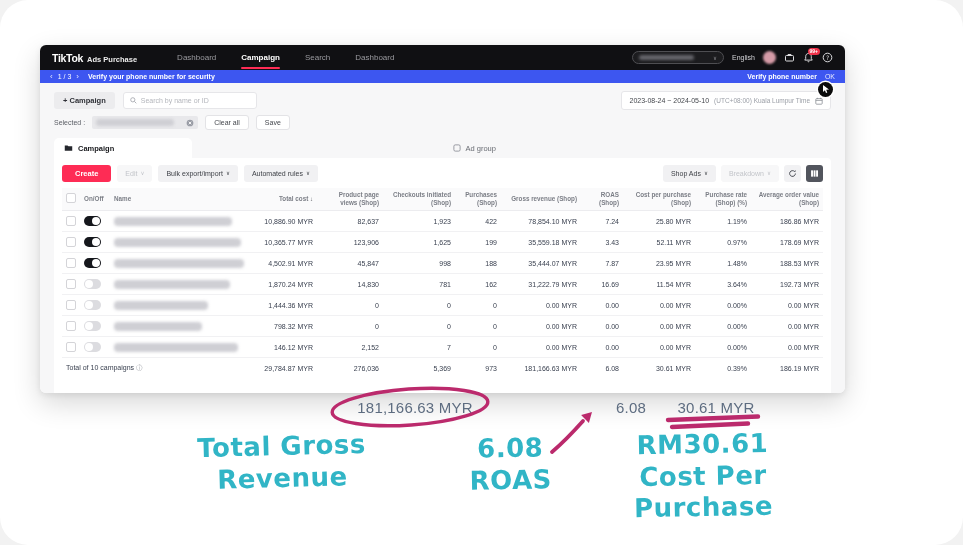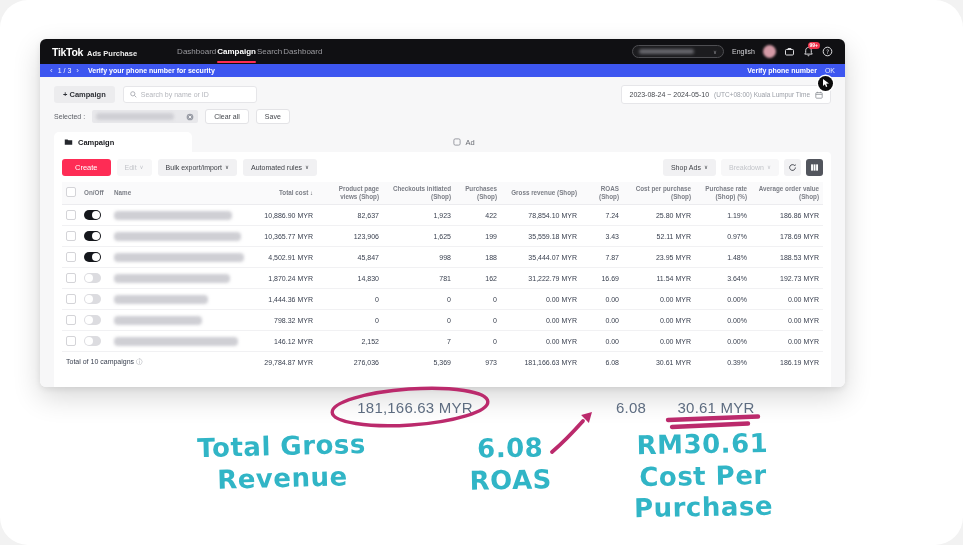--- a/index.html
+++ b/index.html
@@ -1,26 +1,26 @@
 <!DOCTYPE html>
 <html><head>
 <meta charset="utf-8">
 <style>
   html,body{margin:0;padding:0;background:#f2f2f2;}
   .page{position:relative;width:963px;height:545px;background:#ffffff;border-radius:28px;overflow:hidden;
         font-family:"Liberation Sans","DejaVu Sans",sans-serif;}
   
-  .app-card{position:absolute;left:40px;top:39px;width:805px;height:348px;background:#fff;border-radius:6px;
+  .app-card{position:absolute;left:40px;top:45px;width:805px;height:348px;background:#fff;border-radius:6px;
             box-shadow:0 10px 28px rgba(0,0,0,.16),0 2px 6px rgba(0,0,0,.08);overflow:hidden;}
   
   .topbar{height:25px;background:#101013;display:flex;align-items:center;padding:0 12px;gap:10px;color:#fff;}
   .brand{display:flex;align-items:baseline;gap:4px;}
   .brand-main{font-weight:bold;font-size:10.5px;letter-spacing:-.3px;}
   .brand-sub{font-size:7.5px;color:#ededed;font-weight:bold;}
-  .nav{display:flex;gap:1px;margin-left:30px;font-size:8px;color:#9a9a9f;}
+  .nav{display:flex;gap:25px;margin-left:30px;font-size:8px;color:#9a9a9f;}
   .nav-item{position:relative;cursor:default;}
   .nav-item.active{color:#fff;font-weight:bold;}
   .nav-item.active::after{content:"";position:absolute;left:0;right:0;bottom:-7px;height:2px;background:#fe2c55;border-radius:1px;}
   .topbar-right{margin-left:auto;display:flex;align-items:center;gap:8px;}
   .search-pill{width:92px;height:13px;border:1px solid #4e4e52;border-radius:7px;background:#1c1c1f;
                display:flex;align-items:center;gap:4px;padding:0 6px;box-sizing:border-box;}
   .search-pill .chev{font-size:5.5px;color:#8b8b90;margin-left:auto;}
   .blur-bar{display:inline-block;height:8px;border-radius:4px;background:#cfcfd4;filter:blur(1.6px);vertical-align:middle;}
   .blur-bar.dark{background:#66666c;height:5px;width:55px;}
   .lang{font-size:7px;color:#d2d2d6;}
@@ -56,21 +56,21 @@
   .btn-small{background:#fff;border:1px solid #e3e3e6;border-radius:3px;height:15px;padding:0 8px;font-size:7px;
              color:#44474d;display:flex;align-items:center;box-sizing:border-box;}
   
   .tabs-row{display:flex;margin-top:8px;height:20px;flex:none;}
   .tab-seg{flex:1;display:flex;align-items:center;}
   .tab{display:flex;align-items:center;gap:5px;font-size:7.5px;color:#696c73;padding:0 10px;height:20px;box-sizing:border-box;}
   .tab.active{background:#fff;width:138px;border-radius:5px 5px 0 0;font-weight:bold;color:#17181c;}
   
   .panel{background:#fff;flex:1;padding:6px 8px 0;box-sizing:border-box;display:flex;flex-direction:column;border-radius:0 4px 0 0;}
   .toolbar{display:flex;align-items:center;gap:6px;height:18px;flex:none;}
-  .btn-create{background:#fe2c55;color:#fff;font-weight:normal;font-size:7.5px;border-radius:3px;height:17px;
+  .btn-create{background:#fe2c55;color:#fff;font-weight:bold;font-size:7.5px;border-radius:3px;height:17px;
               padding:0 13px;display:flex;align-items:center;}
   .btn-gray{background:#f1f1f3;border-radius:3px;height:17px;padding:0 8px;font-size:7px;color:#3c3f45;
             display:flex;align-items:center;gap:3px;}
   .btn-gray .chev,.search-pill .chev{font-size:5.5px;}
   .btn-gray.disabled{background:#f7f7f8;color:#c3c5ca;}
   .toolbar-right{margin-left:auto;display:flex;gap:5px;align-items:center;}
   .icon-btn{width:17px;height:17px;background:#f1f1f3;border-radius:3px;display:flex;align-items:center;justify-content:center;}
   .icon-btn.dark{background:#52555d;}
   
   .table-wrap{margin-top:6px;}
@@ -218,21 +218,21 @@
                 <path d="M.8 1.6h3.1l1 1h4.3v5H.8z" fill="#25272d"></path>
               </svg>
             <span>Campaign</span>
           </div>
         </div>
         <div class="tab-seg">
           <div class="tab">
             <svg width="8" height="8" viewBox="0 0 9 9">
                 <rect x="1" y="1" width="7" height="7" rx="1.5" fill="none" stroke="#8f929a" stroke-width="1"></rect>
               </svg>
-            <span>Ad</span>
+            <span>Ad group</span>
           </div>
         </div>
       </div>
 
       <div class="panel">
 
         <div class="toolbar">
           <div class="btn-create">Create</div>
           <div class="btn-gray disabled">
             <span>Edit</span>

